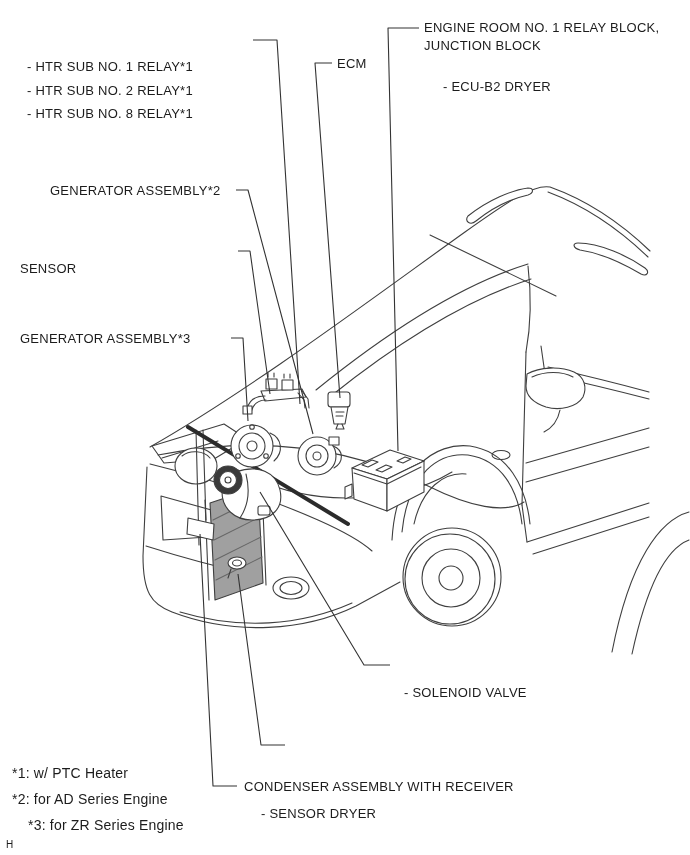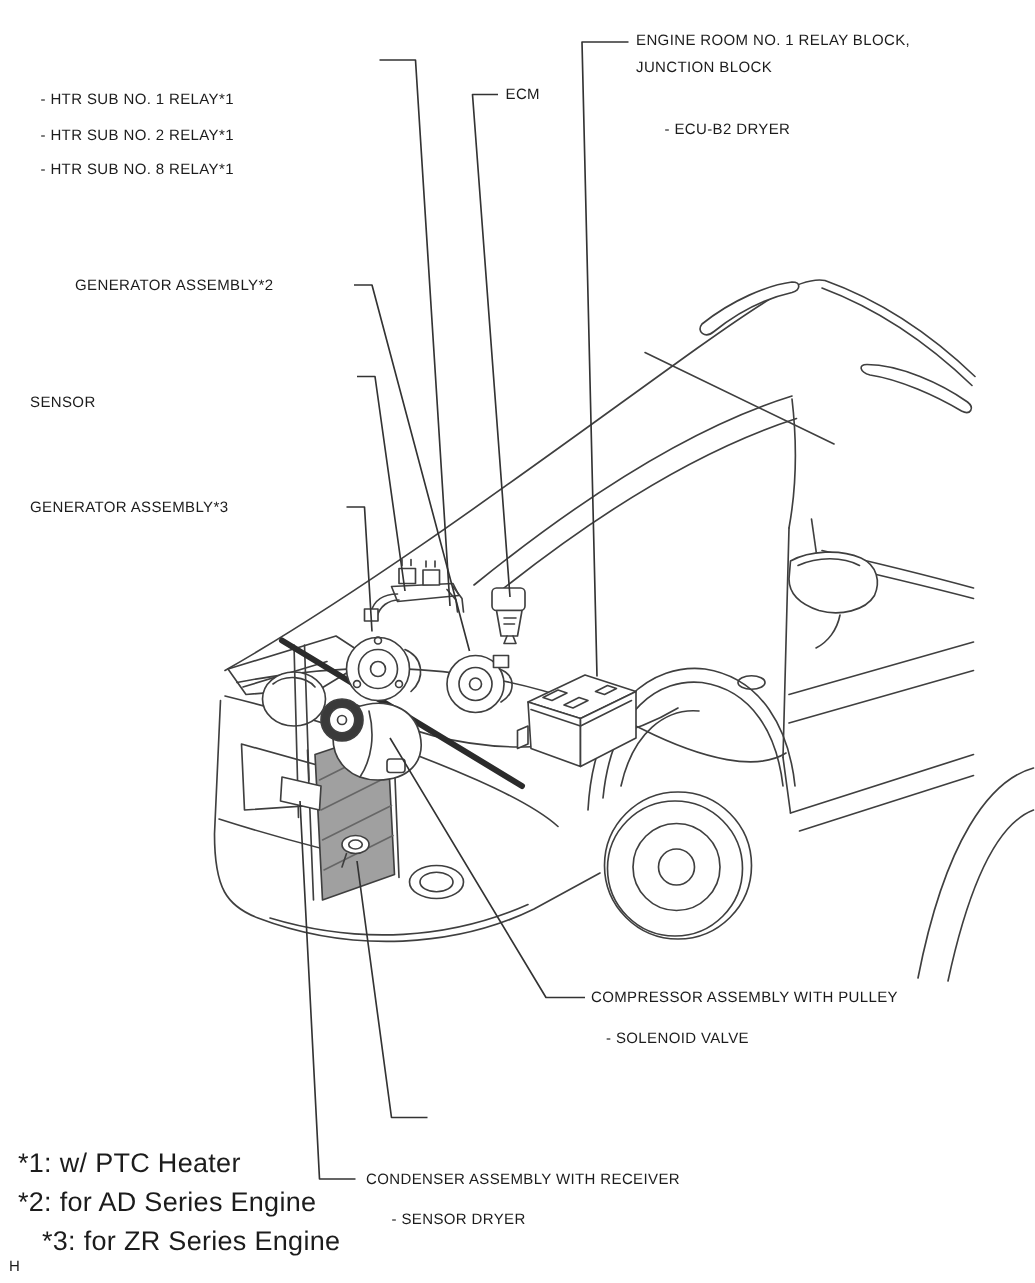--- a/index.html
+++ b/index.html
@@ -1,19 +1,19 @@
 <!DOCTYPE html>
 <html><head>
 <meta charset="utf-8">
 <style>
   html,body{margin:0;padding:0;background:#fff;}
   #page{position:relative;width:690px;height:855px;background:#fff;overflow:hidden;
         font-family:"Liberation Sans",sans-serif;color:#1c1c1c;}
-  .lbl{position:absolute;font-size:10px;letter-spacing:.25px;white-space:nowrap;line-height:13px;}
-  .fn{position:absolute;font-size:18px;letter-spacing:.2px;white-space:nowrap;}
+  .lbl{position:absolute;font-size:13px;letter-spacing:.25px;white-space:nowrap;line-height:13px;}
+  .fn{position:absolute;font-size:14px;letter-spacing:.2px;white-space:nowrap;}
   .pm{position:absolute;font-size:10px;}
   svg{position:absolute;left:0;top:0;}
   .ln{stroke:#3f3f3f;stroke-width:1.1;fill:none;stroke-linecap:round;stroke-linejoin:round;}
   .lead{stroke:#333;stroke-width:1.1;fill:none;stroke-linejoin:round;}
   .wf{fill:#fff;}
 </style>
 </head>
 <body>
 
 <div id="page">
@@ -186,21 +186,20 @@
   <div class="lbl" style="left:424px;top:21px">ENGINE ROOM NO. 1 RELAY BLOCK,</div>
   <div class="lbl" style="left:424px;top:39px">JUNCTION BLOCK</div>
   <div class="lbl" style="left:443px;top:80px">- ECU-B2 DRYER</div>
 
   <div class="lbl" style="left:50px;top:184px">GENERATOR ASSEMBLY*2</div>
 
   <div class="lbl" style="left:20px;top:262px">SENSOR</div>
 
   <div class="lbl" style="left:20px;top:332px">GENERATOR ASSEMBLY*3</div>
 
-  <div class="lbl" style="left:394px;top:659px">COMPRESSOR ASSEMBLY WITH PULLEY</div>
   <div class="lbl" style="left:404px;top:686px">- SOLENOID VALVE</div>
 
 
   <div class="lbl" style="left:244px;top:780px">CONDENSER ASSEMBLY WITH RECEIVER</div>
   <div class="lbl" style="left:261px;top:807px">- SENSOR DRYER</div>
 
   <div class="fn" style="left:12px;top:765px">*1: w/ PTC Heater</div>
   <div class="fn" style="left:12px;top:791px">*2: for AD Series Engine</div>
   <div class="fn" style="left:28px;top:817px">*3: for ZR Series Engine</div>
 

